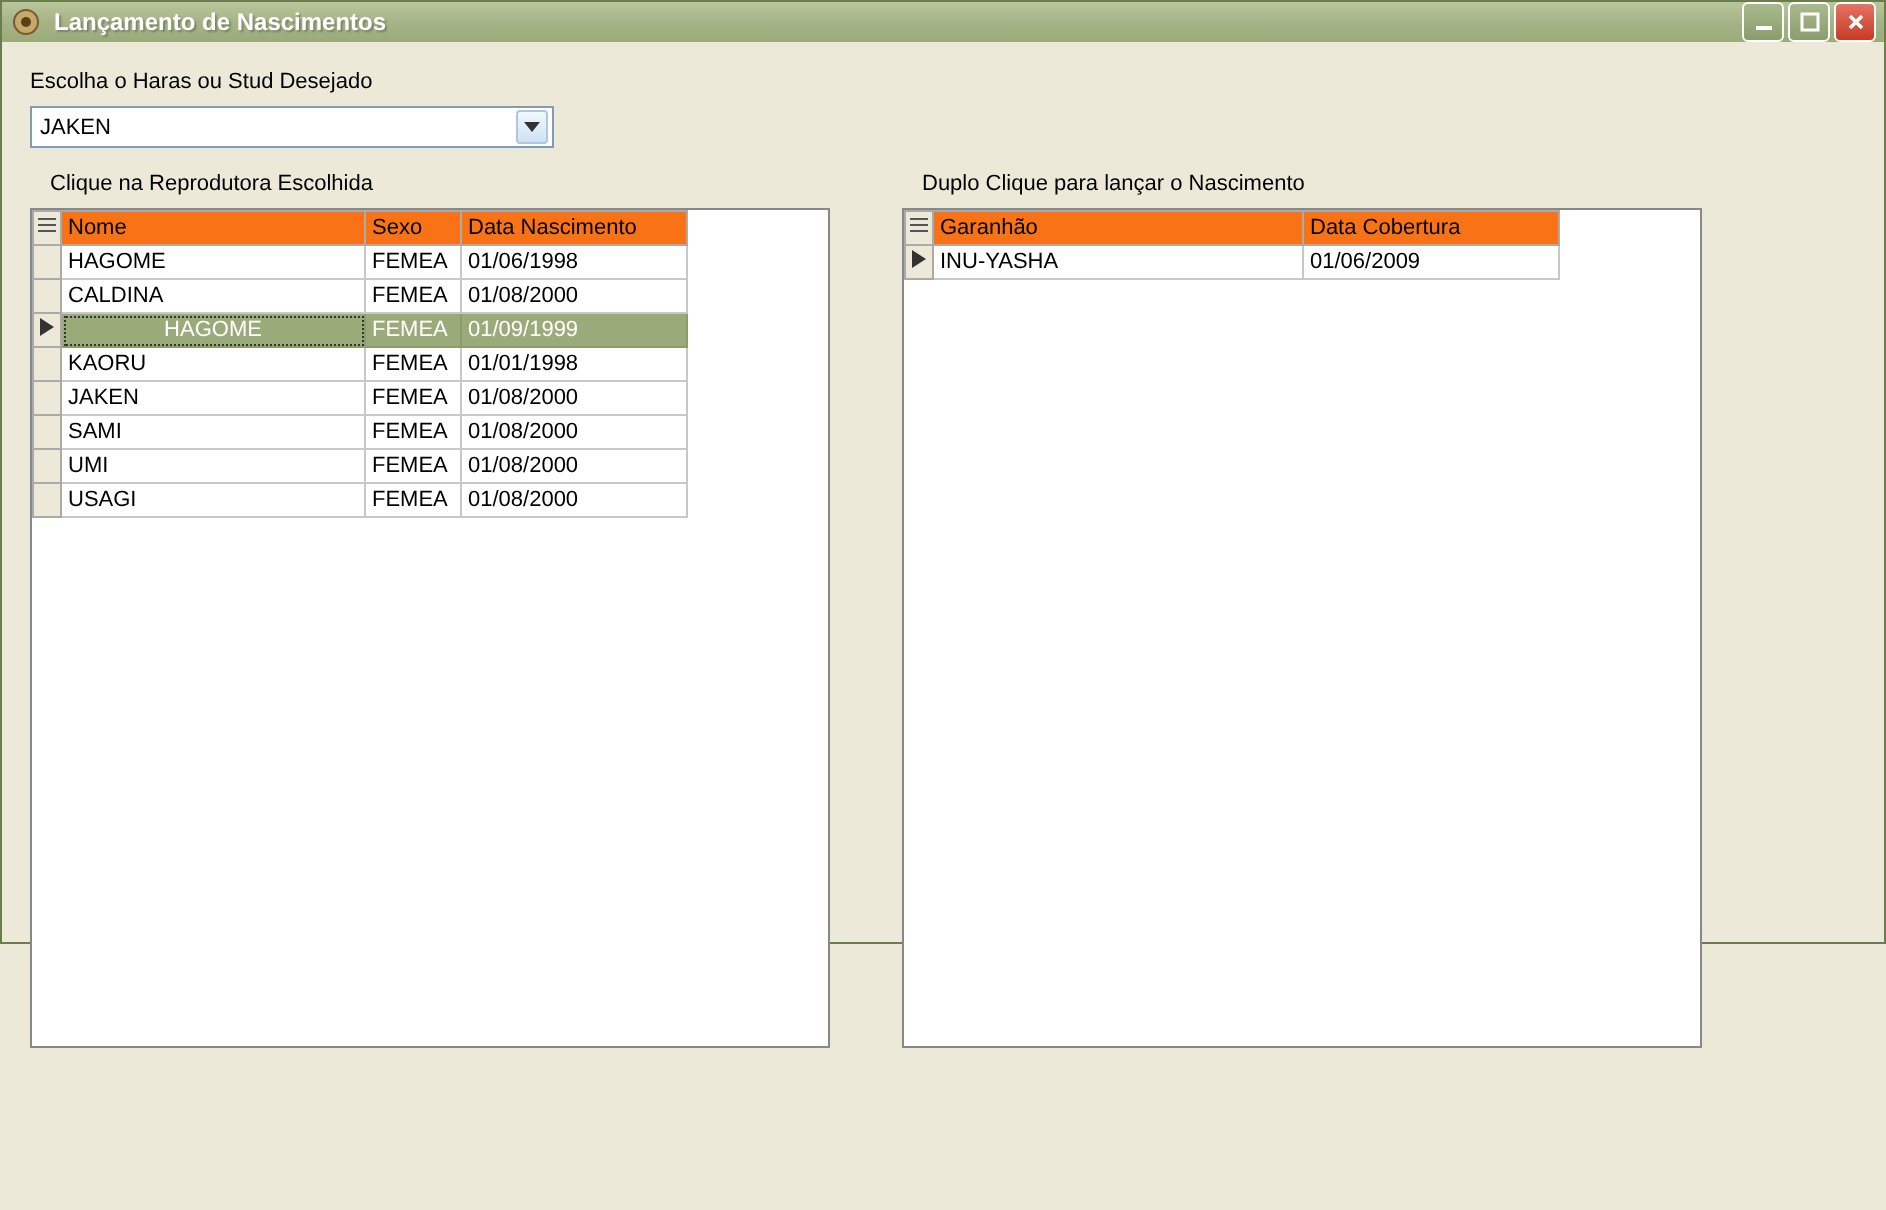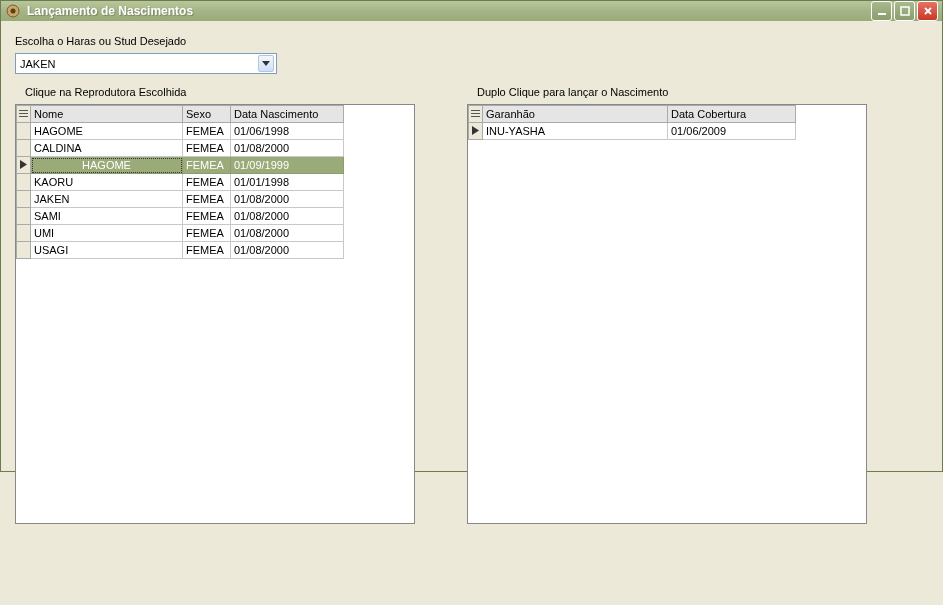--- a/index.html
+++ b/index.html
@@ -91,21 +91,21 @@
     background: linear-gradient(to bottom, #f2f7fc, #cfe1f5);
     border: 1px solid #b1c7dd;
     border-radius: 2px;
     display: flex;
     align-items: center;
     justify-content: center;
   }
 
   .panels {
     display: flex;
-    gap: 52px;
+    gap: 36px;
     margin-top: 12px;
   }
   .panel-label {
     font-size: 11px;
     color: #000;
     margin: 0 0 6px 10px;
   }
   .grid-panel {
     background: #fff;
     border: 1px solid #888;
@@ -123,21 +123,21 @@
   table.grid th, table.grid td {
     border: 1px solid #c8c8c8;
     padding: 2px 3px;
     font-size: 11px;
     text-align: left;
     height: 17px;
     white-space: nowrap;
     overflow: hidden;
   }
   table.grid th {
-    background: #e5e5e5;
+    background: #f97316;
     font-weight: normal;
     border-color: #aaa;
   }
   table.grid th.idx, table.grid td.idx {
     width: 14px;
     background: #ece9d8;
     text-align: center;
     padding: 0;
     vertical-align: middle;
     border-color:#aaa;

